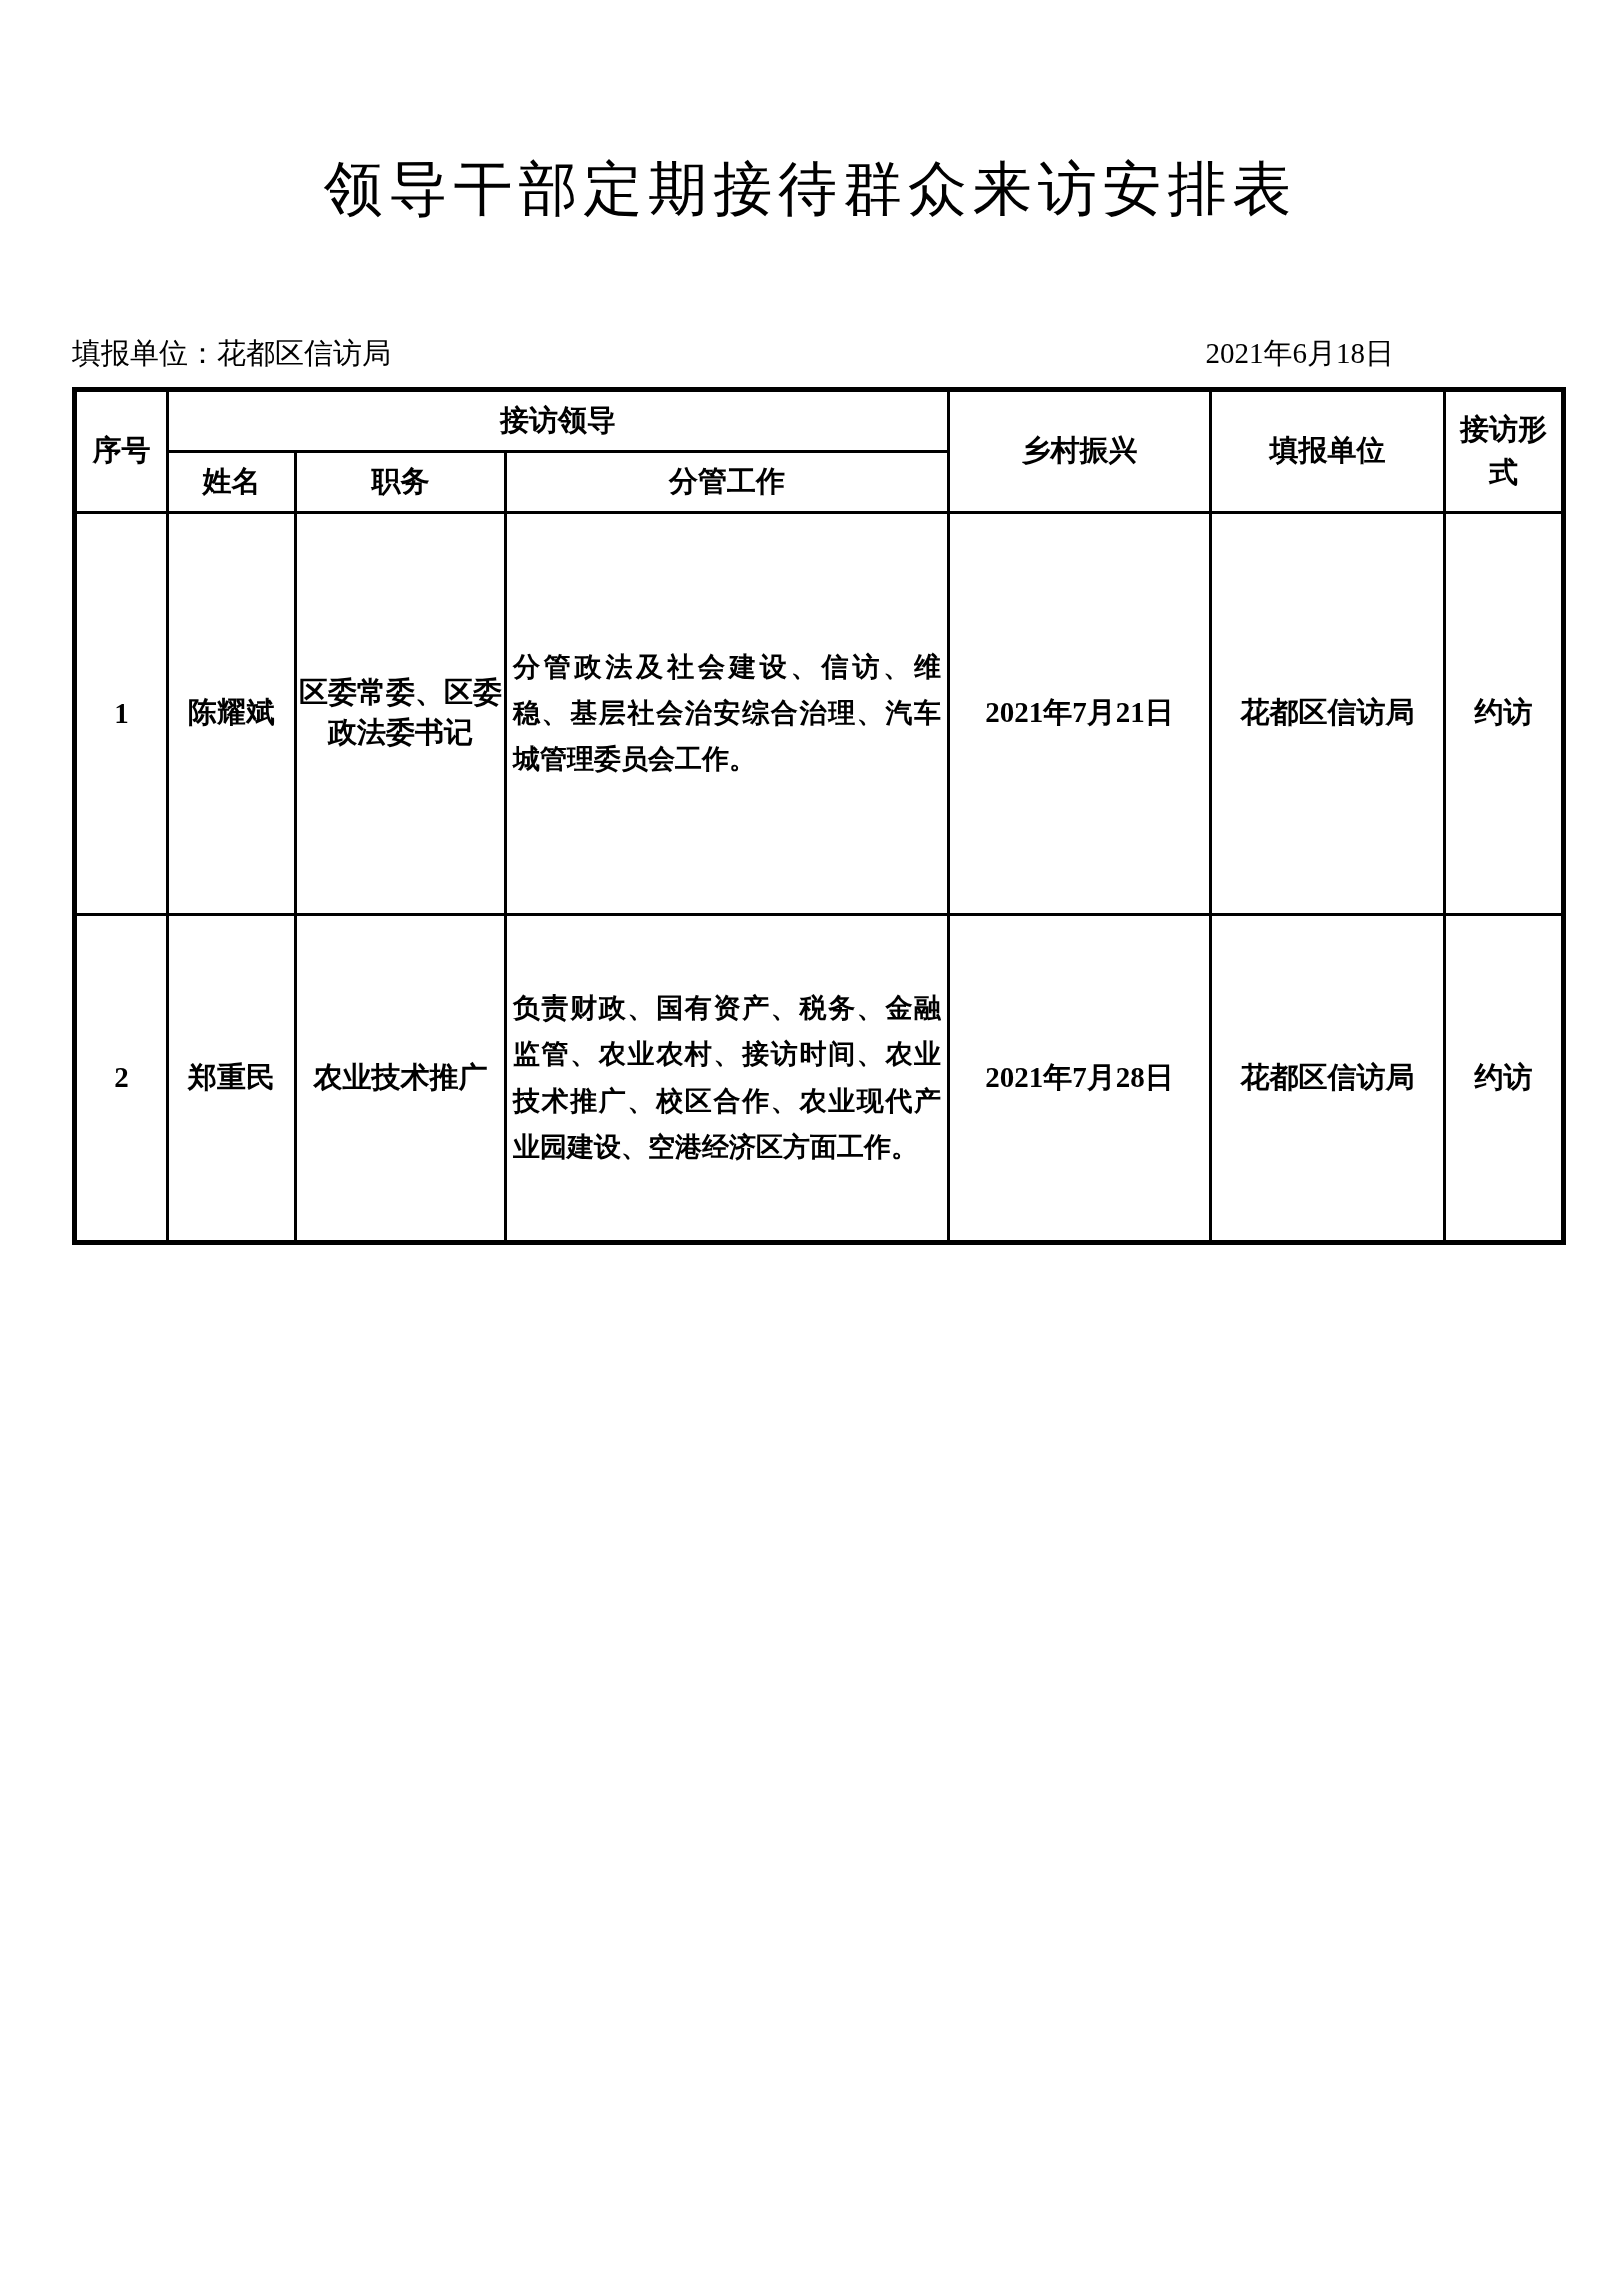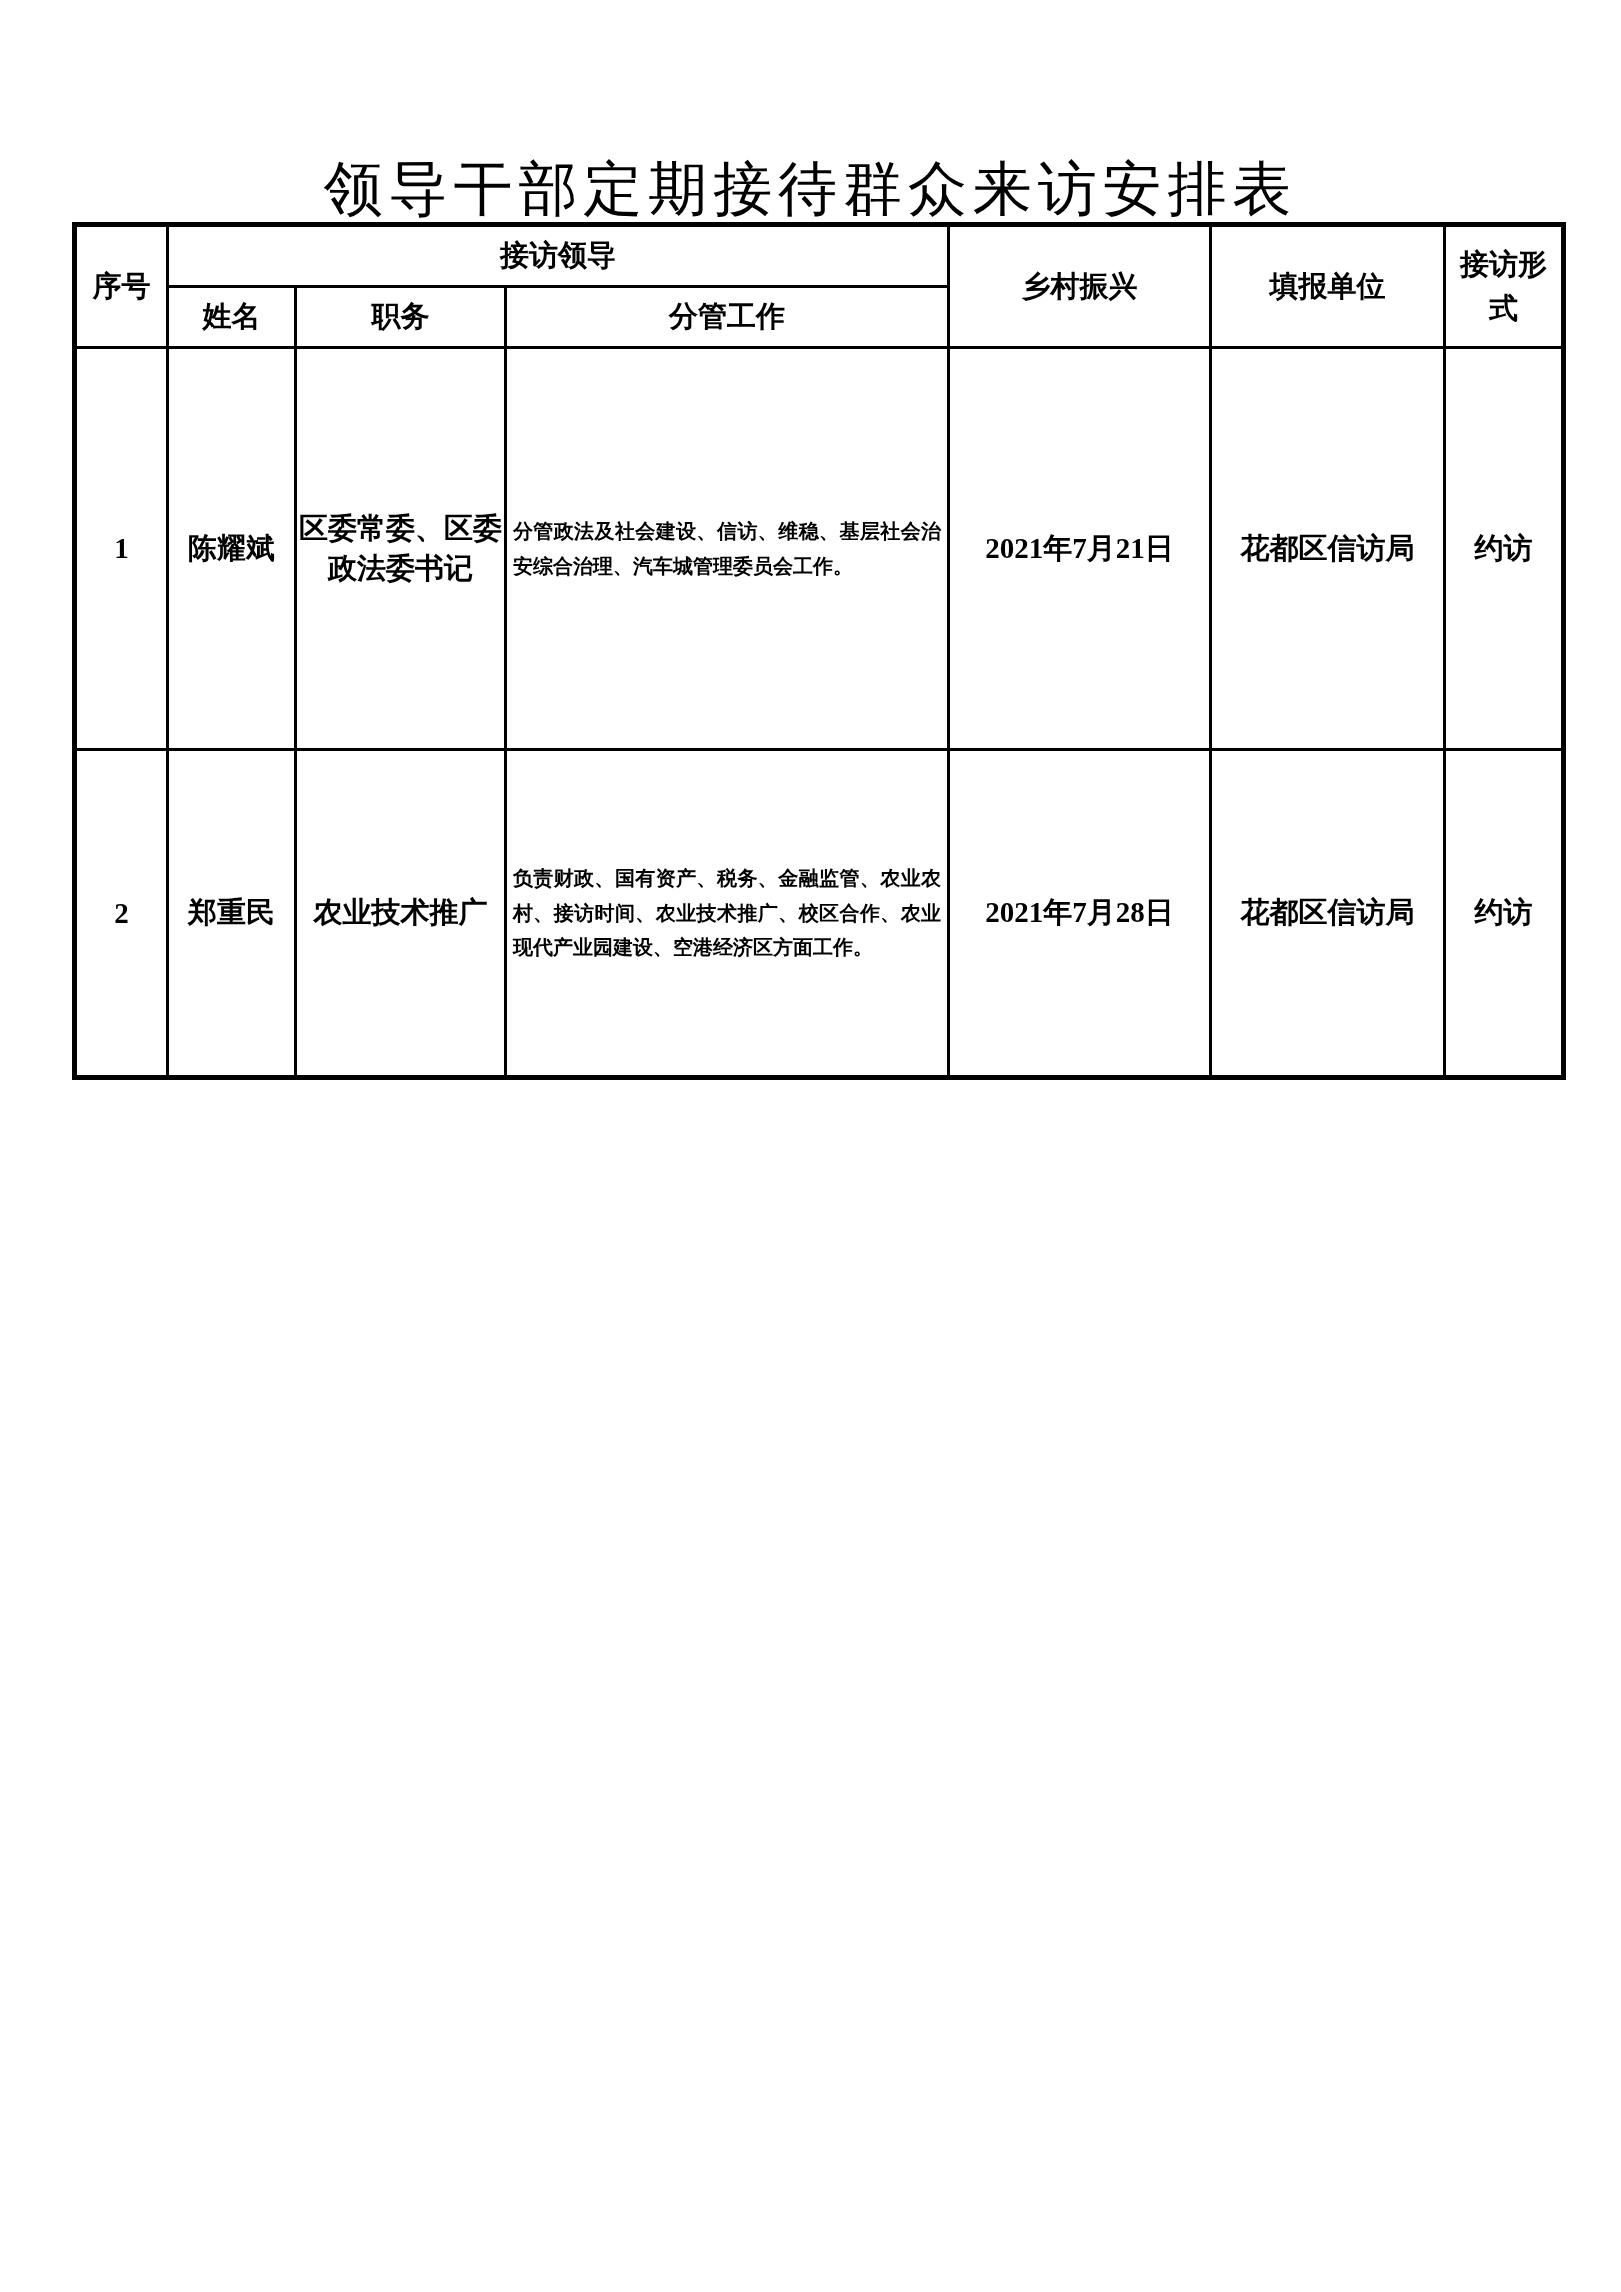--- a/index.html
+++ b/index.html
@@ -45,32 +45,36 @@
     padding: 0 2px;
     overflow: hidden;
   }
   tr.h1row { height: 62px; }
   tr.h2row { height: 61px; }
   tr.drow1 { height: 402px; }
   tr.drow2 { height: 328px; }
   th.narrowpad { padding: 0 6px; line-height: 1.5; margin-left: 24px; }
   td.duties {
     text-align: justify;
-    font-size: 20px;
+    font-size: 27px;
     line-height: 1.72;
     padding: 0 5.9px;
   }
 </style>
 </head>
 <body>
 
 <div class="page">
 
   <h1 class="title">领导干部定期接待群众来访安排表</h1>
 
+  <div class="info-row">
+    <span>填报单位：花都区信访局</span>
+    <span class="date">2021年6月18日</span>
+  </div>
 
   <table class="schedule">
     <colgroup>
       <col style="width:93px">
       <col style="width:128px">
       <col style="width:210px">
       <col style="width:443px">
       <col style="width:262px">
       <col style="width:234px">
       <col style="width:119px">

